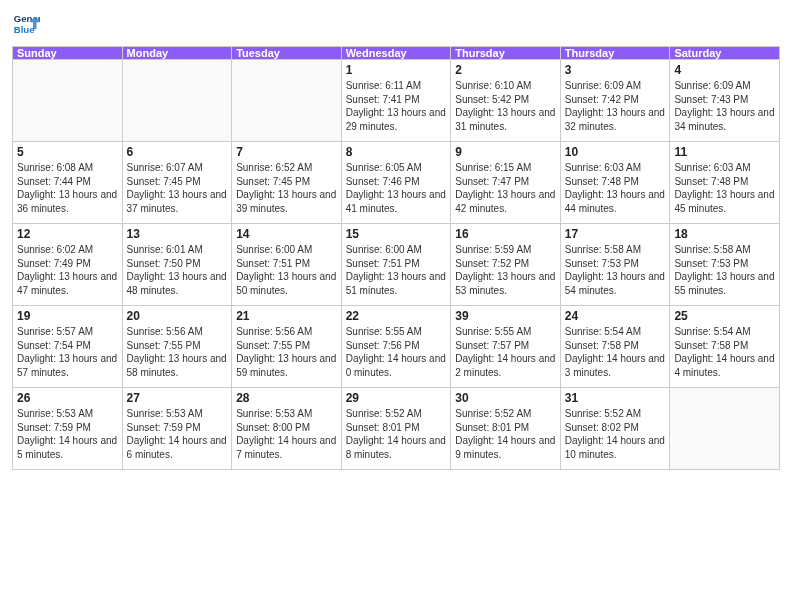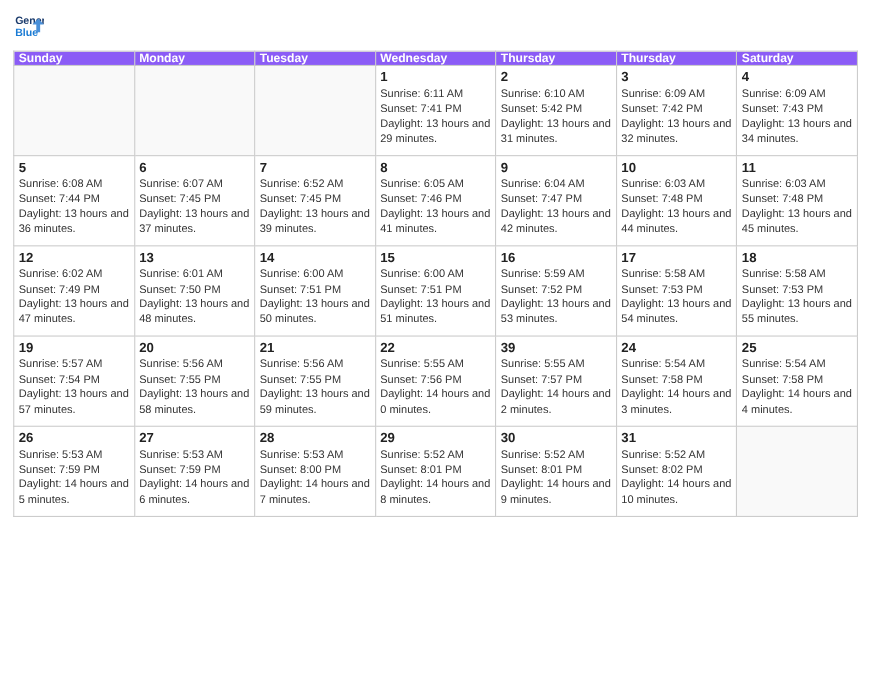--- a/index.html
+++ b/index.html
@@ -182,21 +182,21 @@
           </td>
           <td>
             <span class="day-num">8</span>
             <div class="day-info">Sunrise: 6:05 AM
 Sunset: 7:46 PM
 Daylight: 13 hours
 and 41 minutes.</div>
           </td>
           <td>
             <span class="day-num">9</span>
-            <div class="day-info">Sunrise: 6:04 AM
+            <div class="day-info">Sunrise: 6:15 AM
 Sunset: 7:47 PM
 Daylight: 13 hours
 and 42 minutes.</div>
           </td>
           <td>
             <span class="day-num">10</span>
             <div class="day-info">Sunrise: 6:03 AM
 Sunset: 7:48 PM
 Daylight: 13 hours
 and 44 minutes.</div>

